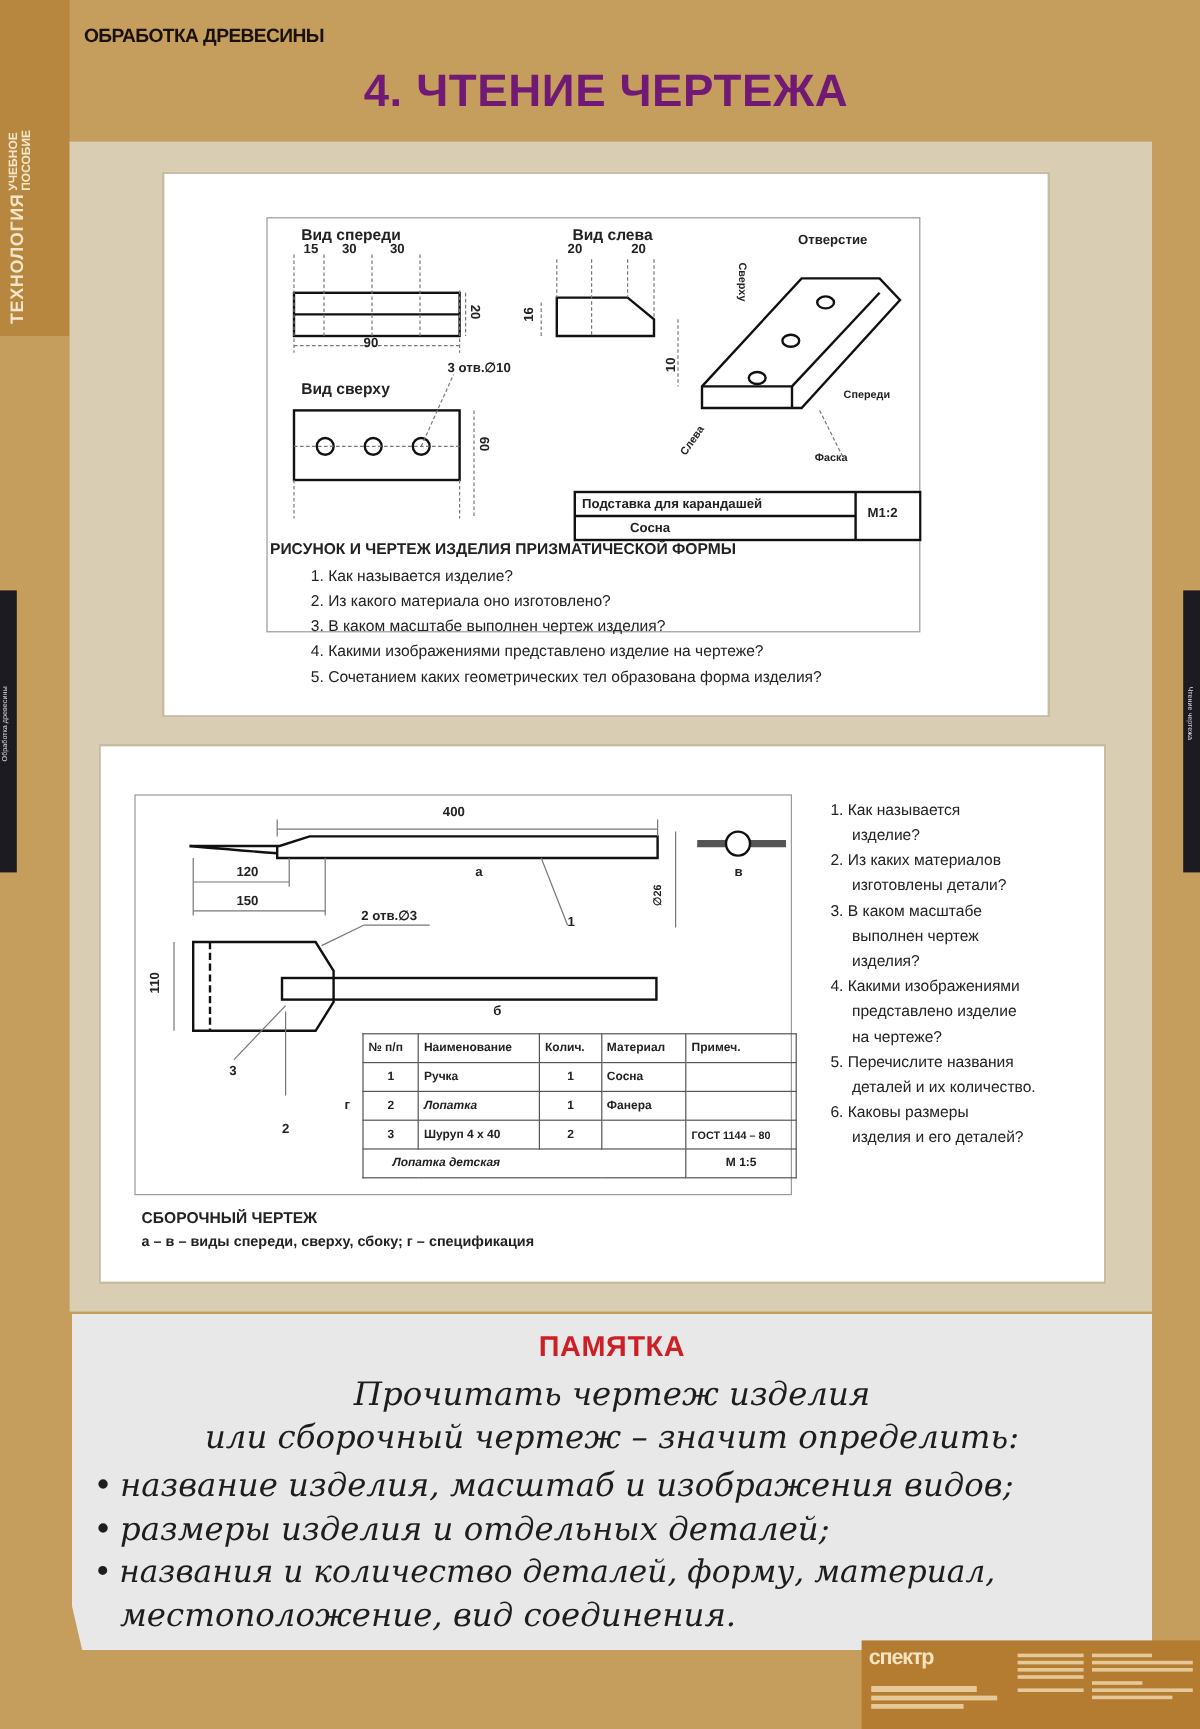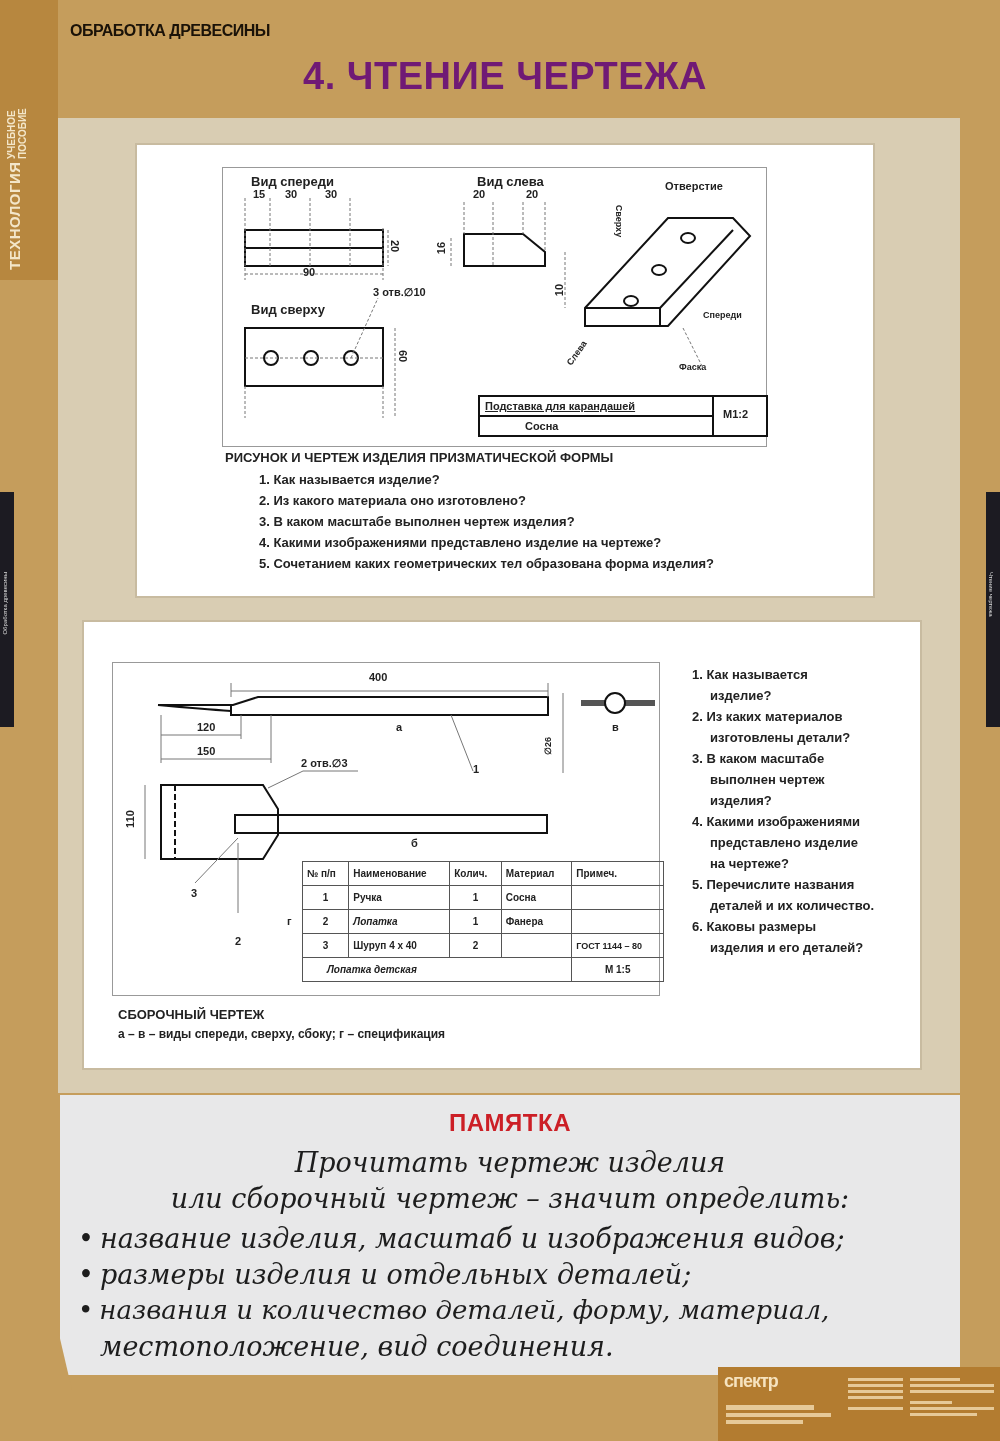--- a/index.html
+++ b/index.html
@@ -41,21 +41,21 @@
   .card { position: absolute; background: #ffffff; border: 2px solid #c8bba0; }
   .card1 { left: 135px; top: 143px; width: 740px; height: 455px; }
   .card2 { left: 82px; top: 620px; width: 840px; height: 450px; }
 
   .drawing { position: absolute; border: 1.5px solid #999; background: #fff; }
   .dtext { position: absolute; font-size: 13px; font-weight: bold; color: #222; white-space: nowrap; }
   .small { font-size: 11px; }
   .tiny { font-size: 9px; }
 
   .cap-title { position: absolute; font-weight: bold; font-size: 13px; color: #222; }
-  .qlist { position: absolute; list-style: none; font-size: 13px; font-weight: bold; color: #222; }
+  .qlist { position: absolute; list-style: none; font-size: 13px; font-weight: normal; color: #222; }
   .qlist li { line-height: 21px; }
 
   .spec { position: absolute; border-collapse: collapse; font-size: 10px; font-weight: bold; color: #222; }
   .spec td { border: 1.5px solid #555; padding: 2px 4px; height: 24px; }
 
   .memo { position: absolute; left: 60px; top: 1095px; width: 900px; height: 280px; background: #e8e8e9; }
   .memo-corner { position: absolute; left: 58px; top: 1330px; width: 0; height: 0; border-left: 14px solid #c59d5c; border-top: 60px solid transparent; }
   .memo-title { position: absolute; left: 0; right: 0; top: 14px; text-align: center; font-size: 24px; font-weight: bold; color: #cc1f26; letter-spacing: 0.5px; }
   .memo-line { position: absolute; font-family: "DejaVu Serif", serif; font-style: italic; font-size: 27px; color: #1d1d1d; white-space: nowrap; }
   .bullet::before { content: "•"; font-style: normal; margin-right: 6px; }
@@ -79,21 +79,21 @@
 <div class="dark-tab right">
     <span>Чтение чертежа</span>
   </div>
 
 <div class="subject">ОБРАБОТКА ДРЕВЕСИНЫ</div>
 <div class="title">4. ЧТЕНИЕ ЧЕРТЕЖА</div>
 
 <div class="panel-bg"></div>
 
 <div class="card card1">
-  <div class="drawing" style="left:85px; top:22px; width:545px; height:280px;">
+  <div class="drawing" style="left:85px; top:36px; width:545px; height:346px;">
     <svg width="545" height="270" style="position:absolute;left:0;top:0">
       <g stroke="#111" fill="none" stroke-width="2">
 
         <rect x="22" y="62" width="138" height="36"></rect>
         <line x1="22" y1="80" x2="160" y2="80"></line>
 
         <path d="M241 66 L300 66 L322 84 L322 98 L241 98 Z"></path>
 
         <rect x="22" y="160" width="138" height="58"></rect>
         <circle cx="48" cy="190" r="7"></circle>
@@ -145,21 +145,21 @@
     <span class="dtext small" style="left:212px;top:74px;transform:rotate(-90deg);">16</span>
     <span class="dtext small" style="left:330px;top:116px;transform:rotate(-90deg);">10</span>
     <span class="dtext" style="left:28px;top:134px;">Вид сверху</span>
     <span class="dtext small" style="left:150px;top:118px;">3 отв.∅10</span>
     <span class="dtext small" style="left:174px;top:182px;transform:rotate(90deg);">60</span>
     <span class="dtext small" style="left:442px;top:12px;">Отверстие</span>
     <span class="dtext tiny" style="left:380px;top:48px;transform:rotate(90deg);">Сверху</span>
     <span class="dtext tiny" style="left:480px;top:142px;">Спереди</span>
     <span class="dtext tiny" style="left:340px;top:180px;transform:rotate(-55deg);">Слева</span>
     <span class="dtext tiny" style="left:456px;top:194px;">Фаска</span>
-    <span class="dtext small" style="left:262px;top:232px;text-decoration:underline;">Подставка для карандашей</span>
+    <span class="dtext small" style="left:262px;top:232px;">Подставка для карандашей</span>
     <span class="dtext small" style="left:302px;top:252px;">Сосна</span>
     <span class="dtext small" style="left:500px;top:240px;">М1:2</span>
   </div>
   <div class="cap-title" style="left:88px;top:305px;">РИСУНОК И ЧЕРТЕЖ ИЗДЕЛИЯ ПРИЗМАТИЧЕСКОЙ ФОРМЫ</div>
   <ul class="qlist" style="left:122px;top:324px;">
     <li>1. Как называется изделие?</li>
     <li>2. Из какого материала оно изготовлено?</li>
     <li>3. В каком масштабе выполнен чертеж изделия?</li>
     <li>4. Какими изображениями представлено изделие на чертеже?</li>
     <li>5. Сочетанием каких геометрических тел образована форма изделия?</li>

